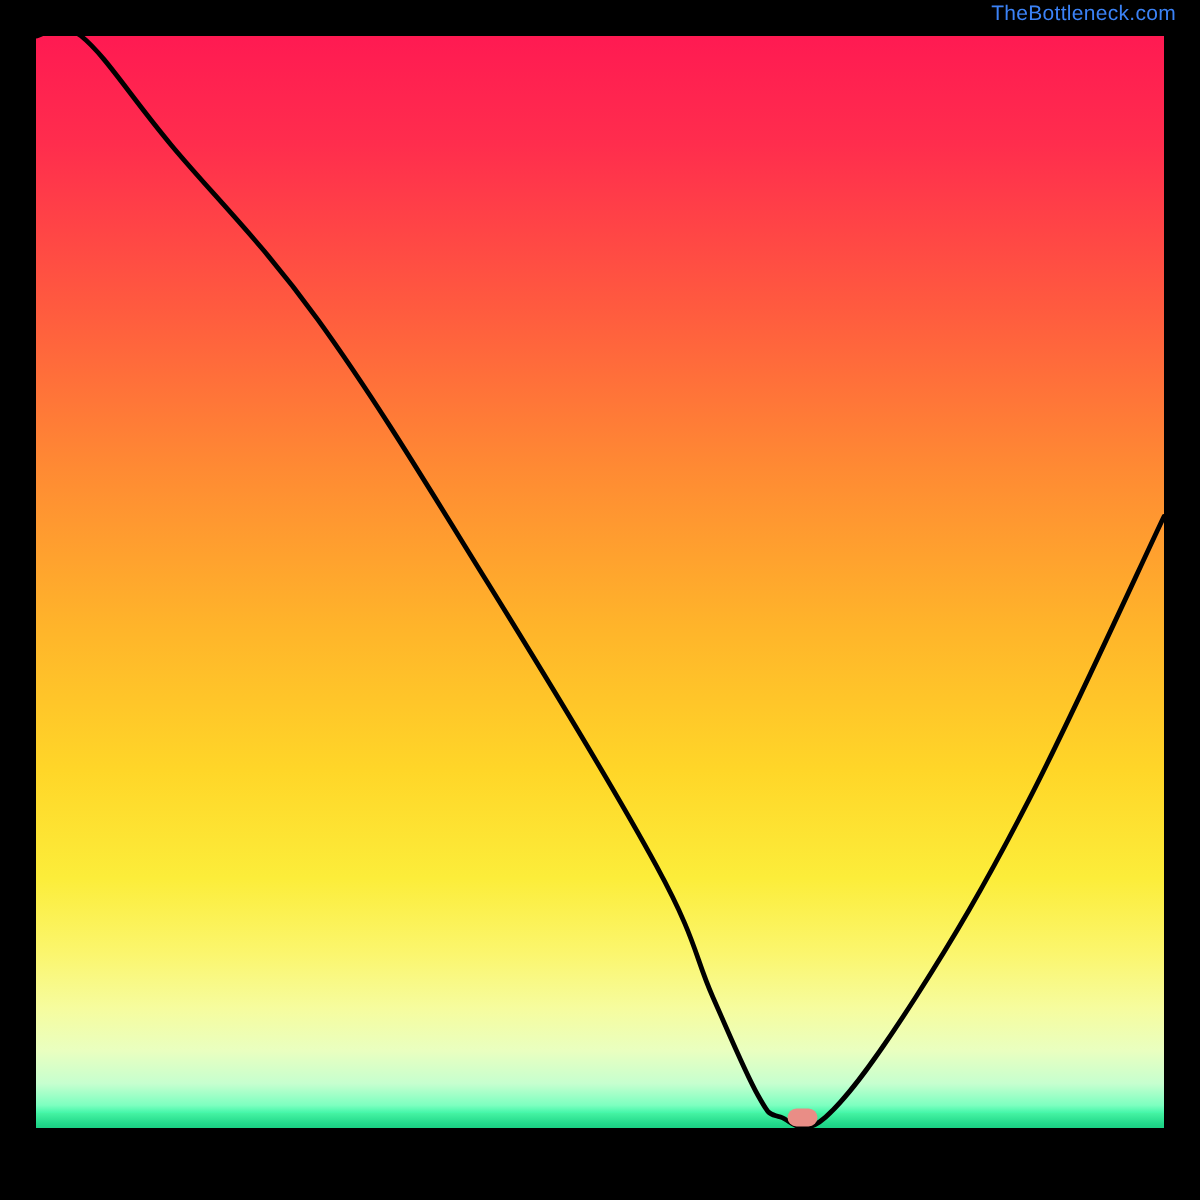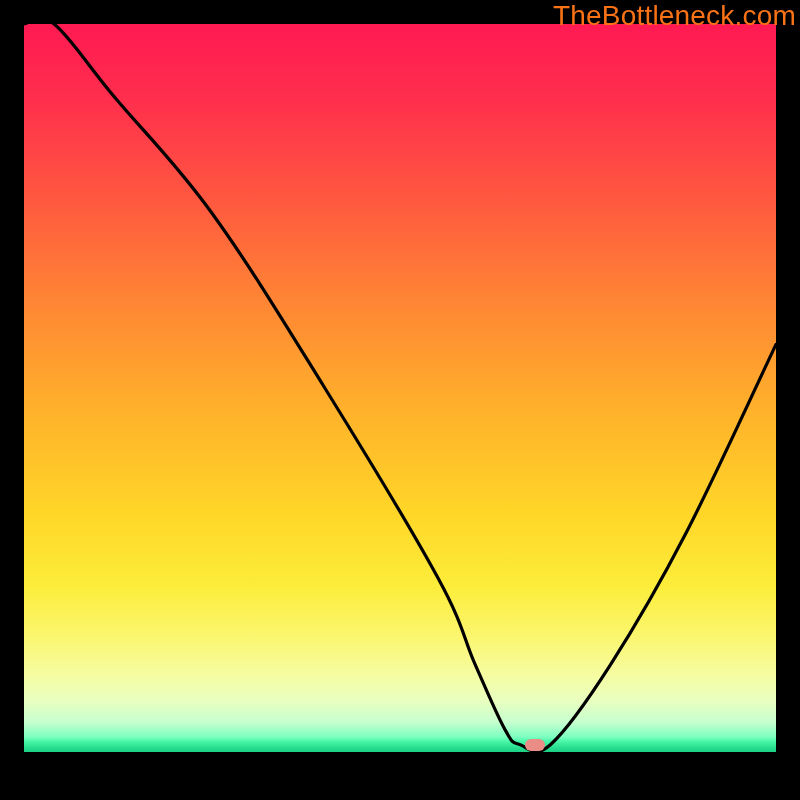--- a/index.html
+++ b/index.html
@@ -51,25 +51,25 @@
   .baseline {
     position: absolute;
     left: 0;
     bottom: 18px;
     width: 752px;
     height: 6px;
     background: #000;
   }
   .watermark {
     position: absolute;
-    right: 4px;
+    right: 16px;
     top: 0px;
-    color: #f97316;
+    color: #3b82f6;
     font-family: Arial, Helvetica, sans-serif;
-    font-size: 28px;
+    font-size: 14px;
     letter-spacing: 0.2px;
   }
   svg.curve {
     position: absolute;
     left: 0;
     top: 0;
     width: 752px;
     height: 752px;
     overflow: visible;
   }

